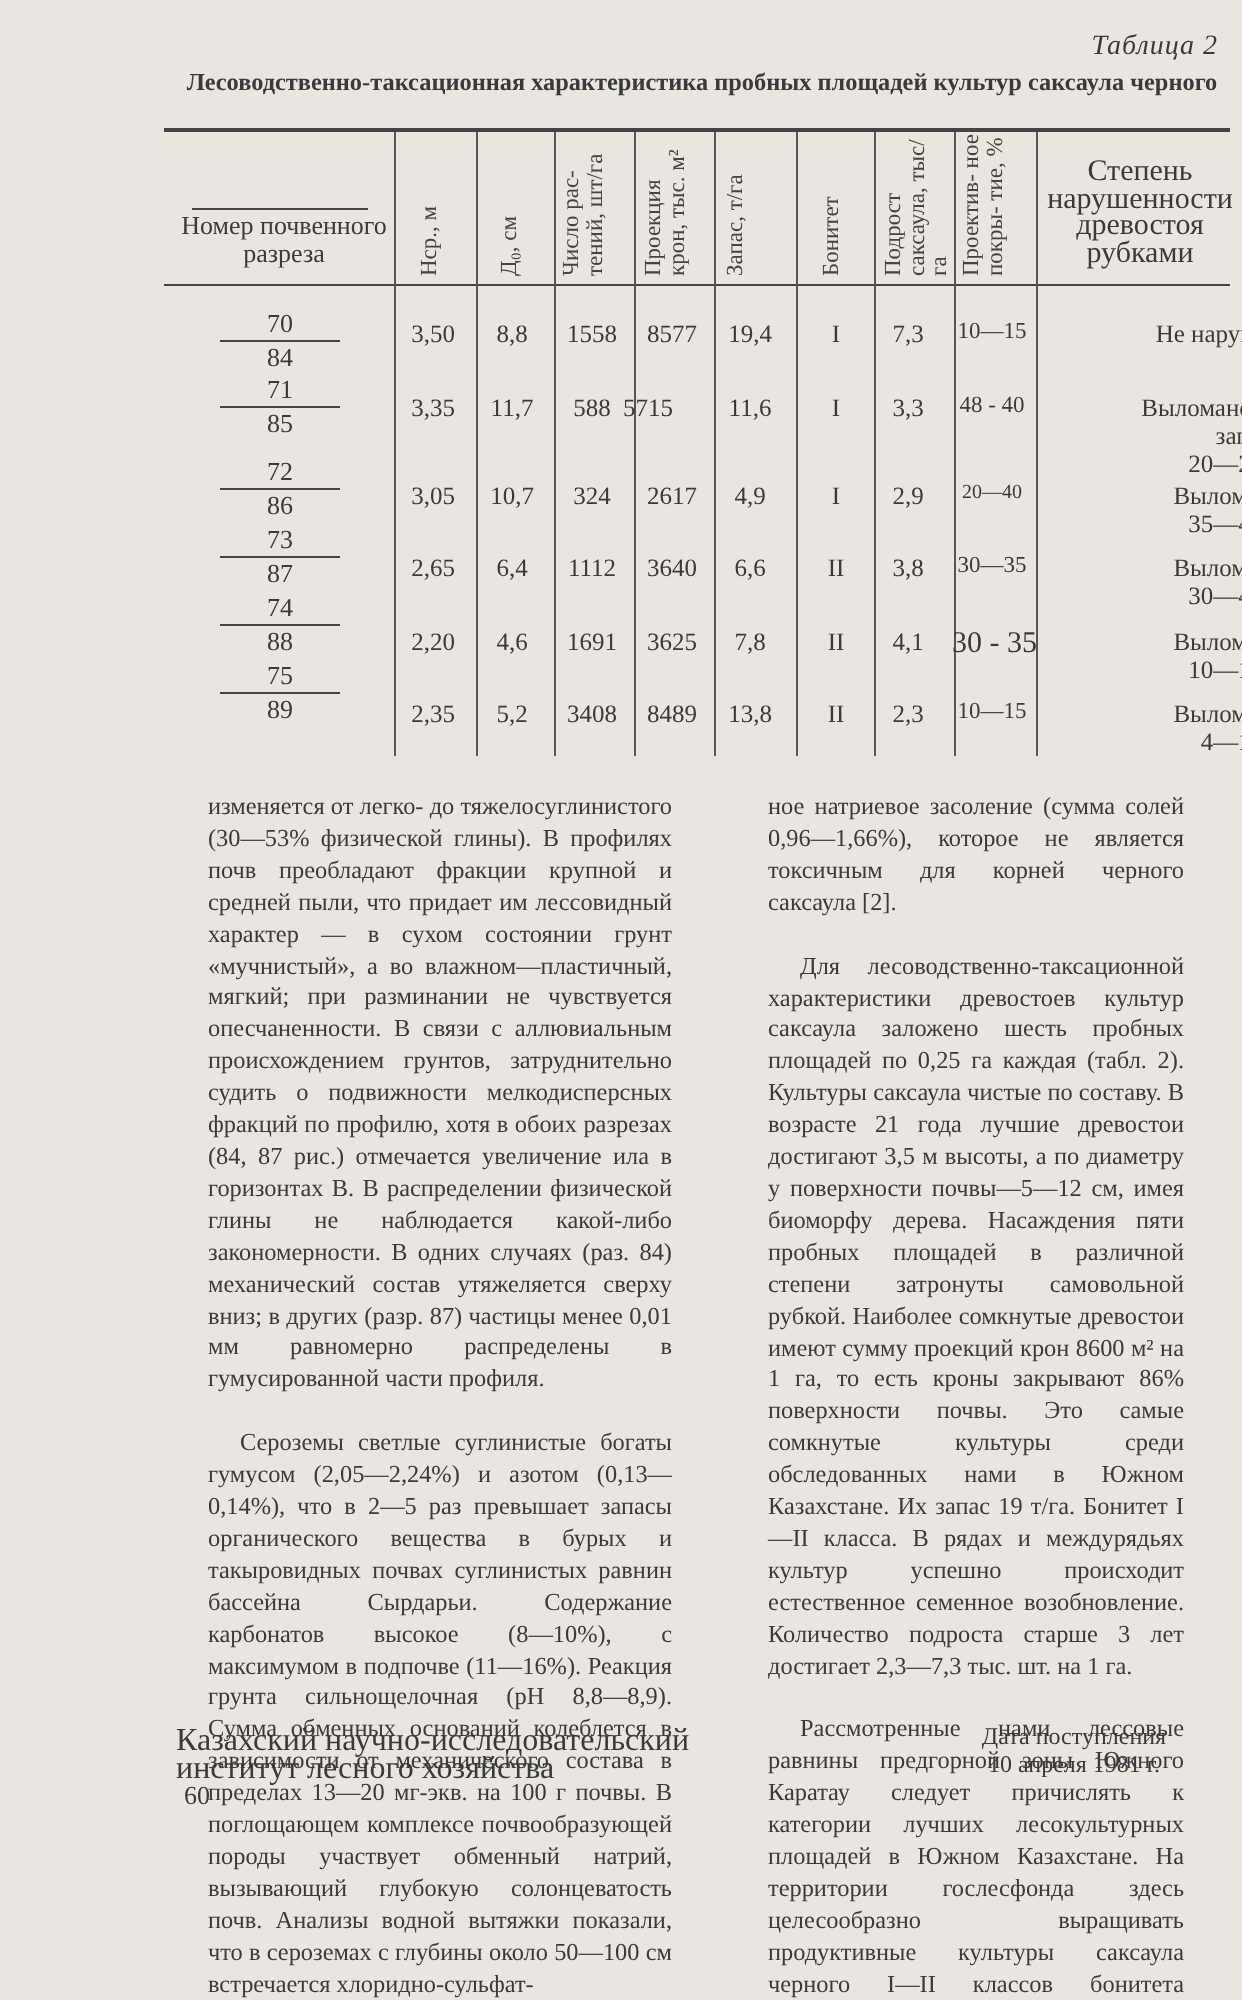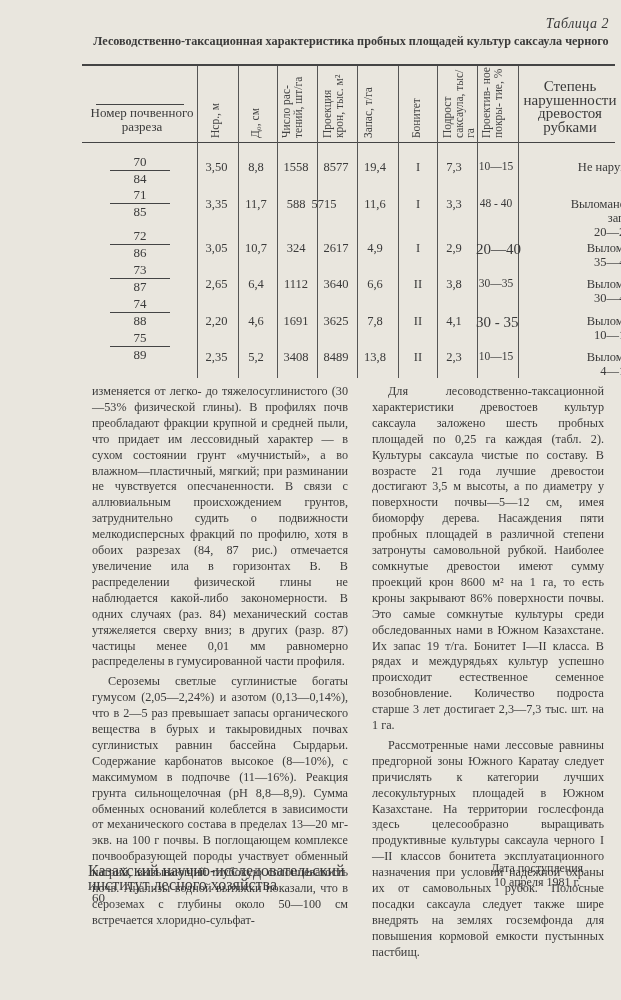--- a/index.html
+++ b/index.html
@@ -36,21 +36,21 @@
   .frac .num { display:block; height:16px; line-height:16px; }
   .frac .bar { display:block; height:1px; background:#444; margin:0 0 0 0; }
   .frac .den { display:block; height:16px; line-height:16px; }
   .cell { position:absolute; font-size:12.5px; text-align:center; white-space:nowrap; }
   .cell.c { text-align:center; }
   .status { position:absolute; left:546px; width:96px; text-align:right; font-size:12.5px; line-height:14px; }
   .col {
     position:absolute; font-size:12.2px; line-height:15.9px; text-align:justify;
     color:#3a3a3a;
   }
-  .col p { margin:4px; }
+  .col p { margin:16px; }
   .col p.ind { text-indent:16px; }
   .footer-left { position:absolute; left:88px; top:864px; font-size:16px; line-height:14px; }
   .footer-right { position:absolute; left:472px; top:861px; width:130px; text-align:center; font-size:12px; line-height:14px; }
   .pagenum { position:absolute; left:92px; top:890px; font-size:13px; }
 </style>
 </head>
 <body>
 
 <div class="page">
 
@@ -122,21 +122,21 @@
       <span class="bar"></span>
       <span class="den">86</span>
   </div>
   <div class="cell" style="left:200px;width:33px;top:241px">3,05</div>
   <div class="cell" style="left:240px;width:32px;top:241px">10,7</div>
   <div class="cell" style="left:279px;width:34px;top:241px">324</div>
   <div class="cell" style="left:319px;width:34px;top:241px">2617</div>
   <div class="cell" style="left:359px;width:32px;top:241px">4,9</div>
   <div class="cell c" style="left:400px;width:36px;top:241px">I</div>
   <div class="cell" style="left:439px;width:30px;top:241px">2,9</div>
-  <div class="cell" style="left:476px;width:40px;top:241px;font-size:15px">20—40</div>
+  <div class="cell" style="left:476px;width:40px;top:241px;font-size:10px">20—40</div>
   <div class="status" style="top:241px">
     <div>Выломано</div>
     <div>35—40%</div>
   </div>
 
   <div class="frac" style="left:110px;top:262px">
     <span class="num">73</span>
       <span class="bar"></span>
       <span class="den">87</span>
   </div>
@@ -188,20 +188,21 @@
     <div>Выломано</div>
     <div>4—10%</div>
   </div>
 
   <div class="col" style="left:88px;top:380px;width:264px">
     <p>изменяется от легко- до тяжелосуглинистого (30—53% физической глины). В профилях почв преобладают фракции крупной и средней пыли, что придает им лессовидный характер — в сухом состоянии грунт «мучнистый», а во влажном—пластичный, мягкий; при разминании не чувствуется опесчаненности. В связи с аллювиальным происхождением грунтов, затруднительно судить о подвижности мелкодисперсных фракций по профилю, хотя в обоих разрезах (84, 87 рис.) отмечается увеличение ила в горизонтах В. В распределении физической глины не наблюдается какой-либо закономерности. В одних случаях (раз. 84) механический состав утяжеляется сверху вниз; в других (разр. 87) частицы менее 0,01 мм равномерно распределены в гумусированной части профиля.</p>
     <p class="ind">Сероземы светлые суглинистые богаты гумусом (2,05—2,24%) и азотом (0,13—0,14%), что в 2—5 раз превышает запасы органического вещества в бурых и такыровидных почвах суглинистых равнин бассейна Сырдарьи. Содержание карбонатов высокое (8—10%), с максимумом в подпочве (11—16%). Реакция грунта сильнощелочная (pH 8,8—8,9). Сумма обменных оснований колеблется в зависимости от механического состава в пределах 13—20 мг-экв. на 100 г почвы. В поглощающем комплексе почвообразующей породы участвует обменный натрий, вызывающий глубокую солонцеватость почв. Анализы водной вытяжки показали, что в сероземах с глубины около 50—100 см встречается хлоридно-сульфат-</p>
   </div>
 
   <div class="col" style="left:368px;top:380px;width:240px">
+    <p>ное натриевое засоление (сумма солей 0,96—1,66%), которое не является токсичным для корней черного саксаула [2].</p>
     <p class="ind">Для лесоводственно-таксационной характеристики древостоев культур саксаула заложено шесть пробных площадей по 0,25 га каждая (табл. 2). Культуры саксаула чистые по составу. В возрасте 21 года лучшие древостои достигают 3,5 м высоты, а по диаметру у поверхности почвы—5—12 см, имея биоморфу дерева. Насаждения пяти пробных площадей в различной степени затронуты самовольной рубкой. Наиболее сомкнутые древостои имеют сумму проекций крон 8600 м² на 1 га, то есть кроны закрывают 86% поверхности почвы. Это самые сомкнутые культуры среди обследованных нами в Южном Казахстане. Их запас 19 т/га. Бонитет I—II класса. В рядах и междурядьях культур успешно происходит естественное семенное возобновление. Количество подроста старше 3 лет достигает 2,3—7,3 тыс. шт. на 1 га.</p>
     <p class="ind">Рассмотренные нами лессовые равнины предгорной зоны Южного Каратау следует причислять к категории лучших лесокультурных площадей в Южном Казахстане. На территории гослесфонда здесь целесообразно выращивать продуктивные культуры саксаула черного I—II классов бонитета эксплуатационного назначения при условии надежной охраны их от самовольных рубок. Полосные посадки саксаула следует также шире внедрять на землях госземфонда для повышения кормовой емкости пустынных пастбищ.</p>
   </div>
 
   <div class="footer-left">
     <div>Казахский научно-исследовательский</div>
     <div>институт лесного хозяйства</div>
   </div>
   <div class="footer-right">
     <div>Дата поступления</div>

